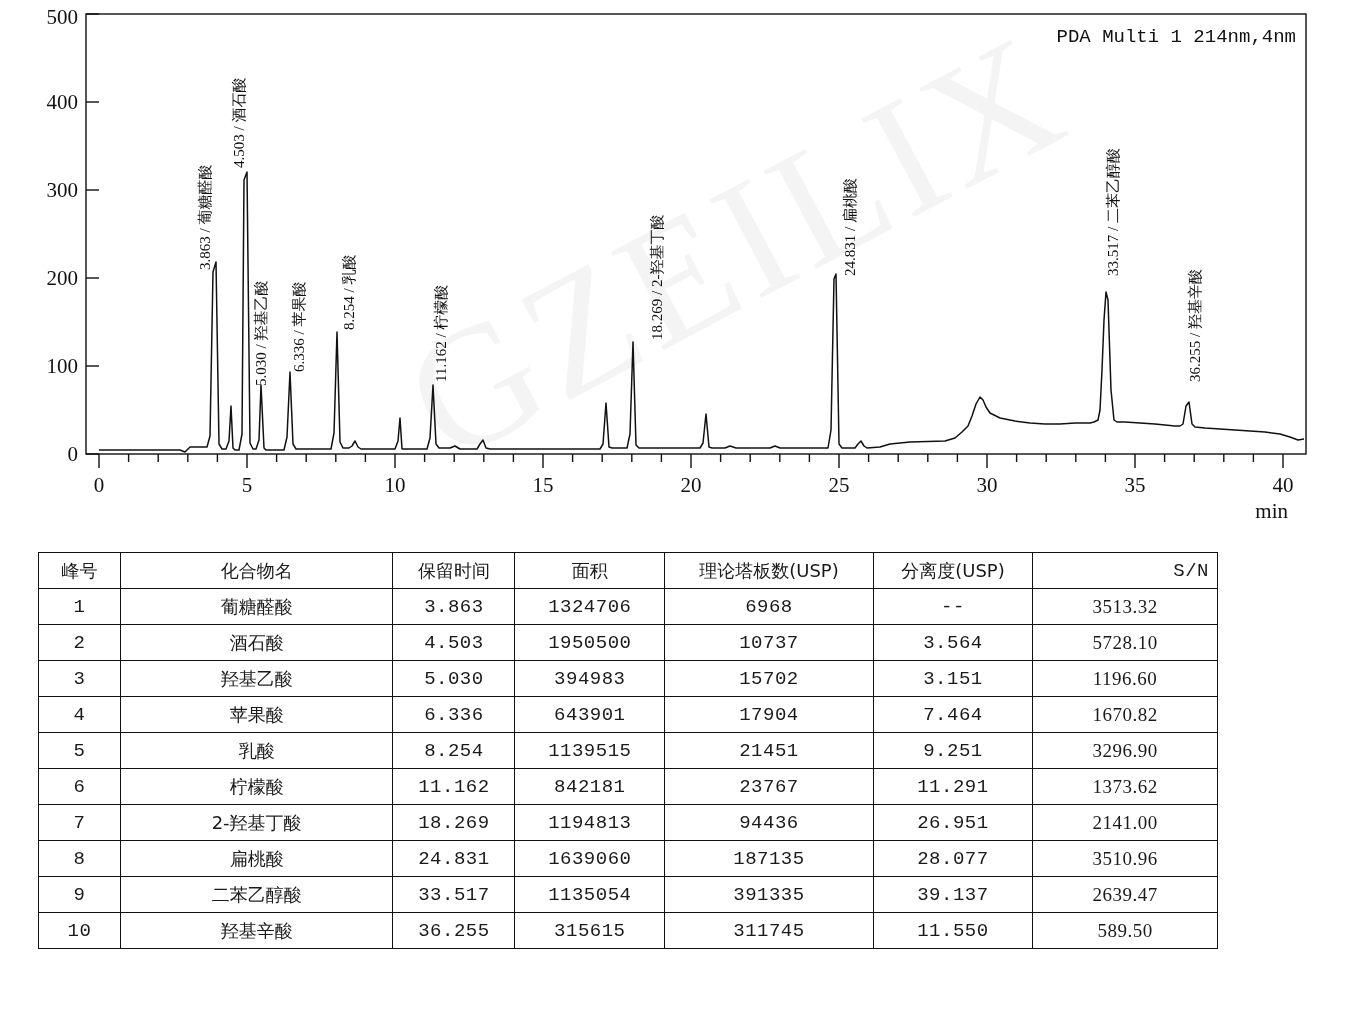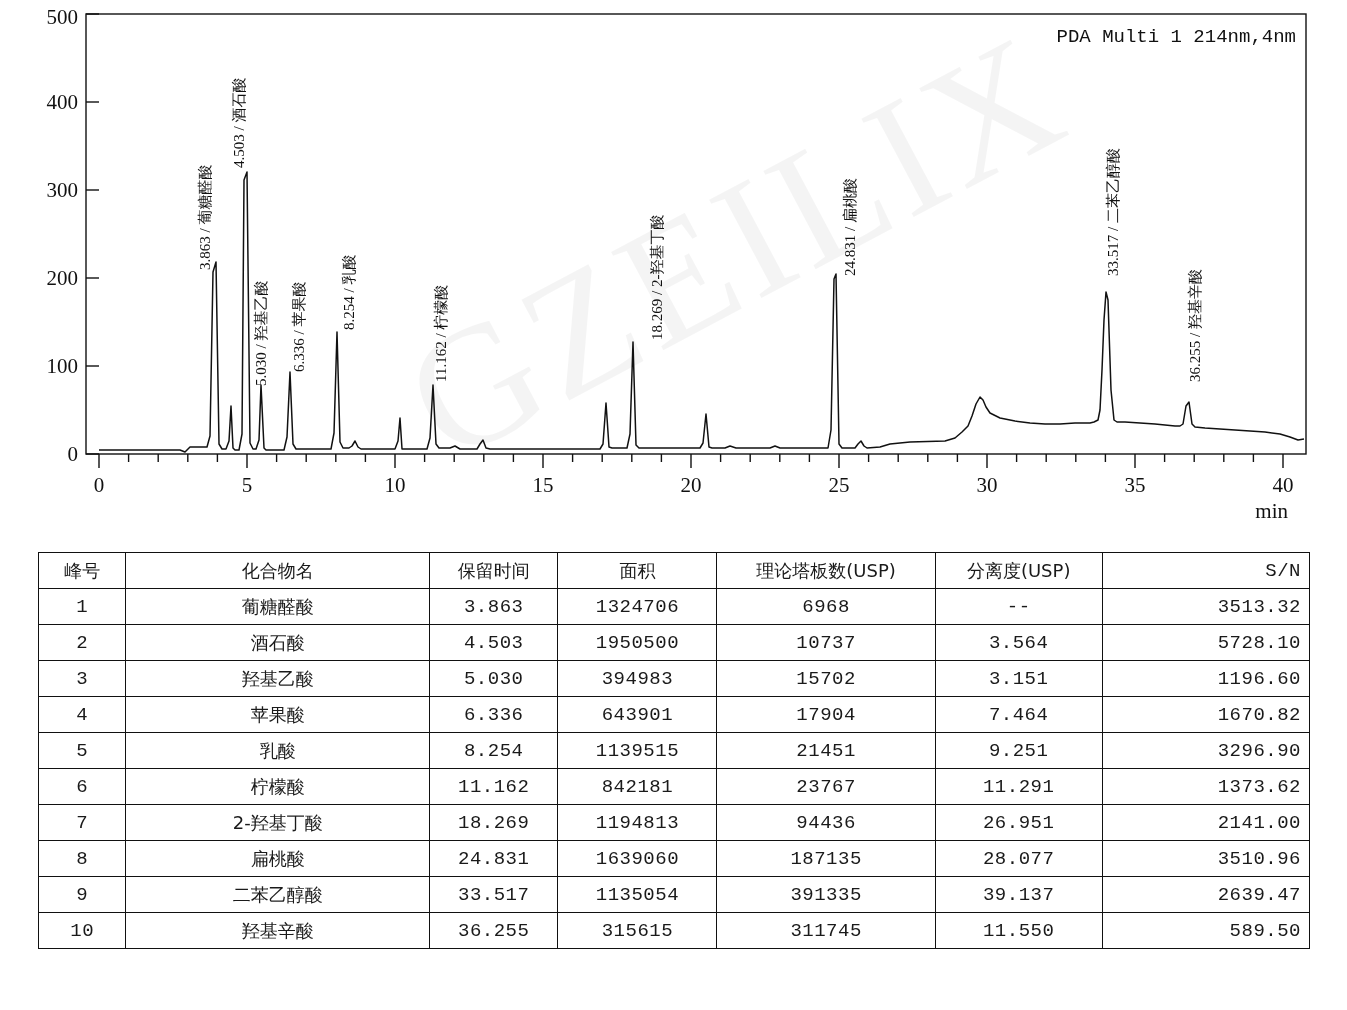--- a/index.html
+++ b/index.html
@@ -53,42 +53,42 @@
     width:1272px;
   }
   #pda-caption{
     font-family:"Liberation Mono", monospace;
     font-size:19px;
     margin:0 0 6px 2px;
     letter-spacing:0.5px;
   }
   table{
     border-collapse:collapse;
-    width:1272px;
+    width:1180px;
     font-size:19px;
   }
   table, th, td{
     border:1px solid #111;
   }
   th,td{
     padding:4px 8px;
     font-weight:normal;
     white-space:nowrap;
     height:27px;
   }
   th{ text-align:center; }
   .c-peak{ width:78px; text-align:center;}
   .c-name{ width:330px; text-align:center;}
   .c-rt{ width:120px; text-align:center;}
   .c-area{ width:155px; text-align:center;}
   .c-plates{ width:215px; text-align:center;}
   .c-res{ width:160px; text-align:center;}
   .c-sn{ width:214px; text-align:right;}
   tbody .c-rt, tbody .c-area, tbody .c-plates, tbody .c-res{ text-align:center; }
-  tbody .c-sn{ text-align:right; }
+  tbody .c-sn{ text-align:center; font-family:Liberation Serif, serif;}
   .cn{ font-family:"DejaVu Sans", sans-serif; font-size:18px;}
   .num{ font-family:"Liberation Mono", monospace; font-size:19px; letter-spacing:0.5px;}
 </style>
 </head>
 <body>
 
 <div class="watermark">GZEILIX</div>
 
 <div id="chrom-wrap">
 <svg id="chrom" width="1347" height="530" viewBox="0 0 1347 530" xmlns="http://www.w3.org/2000/svg">

